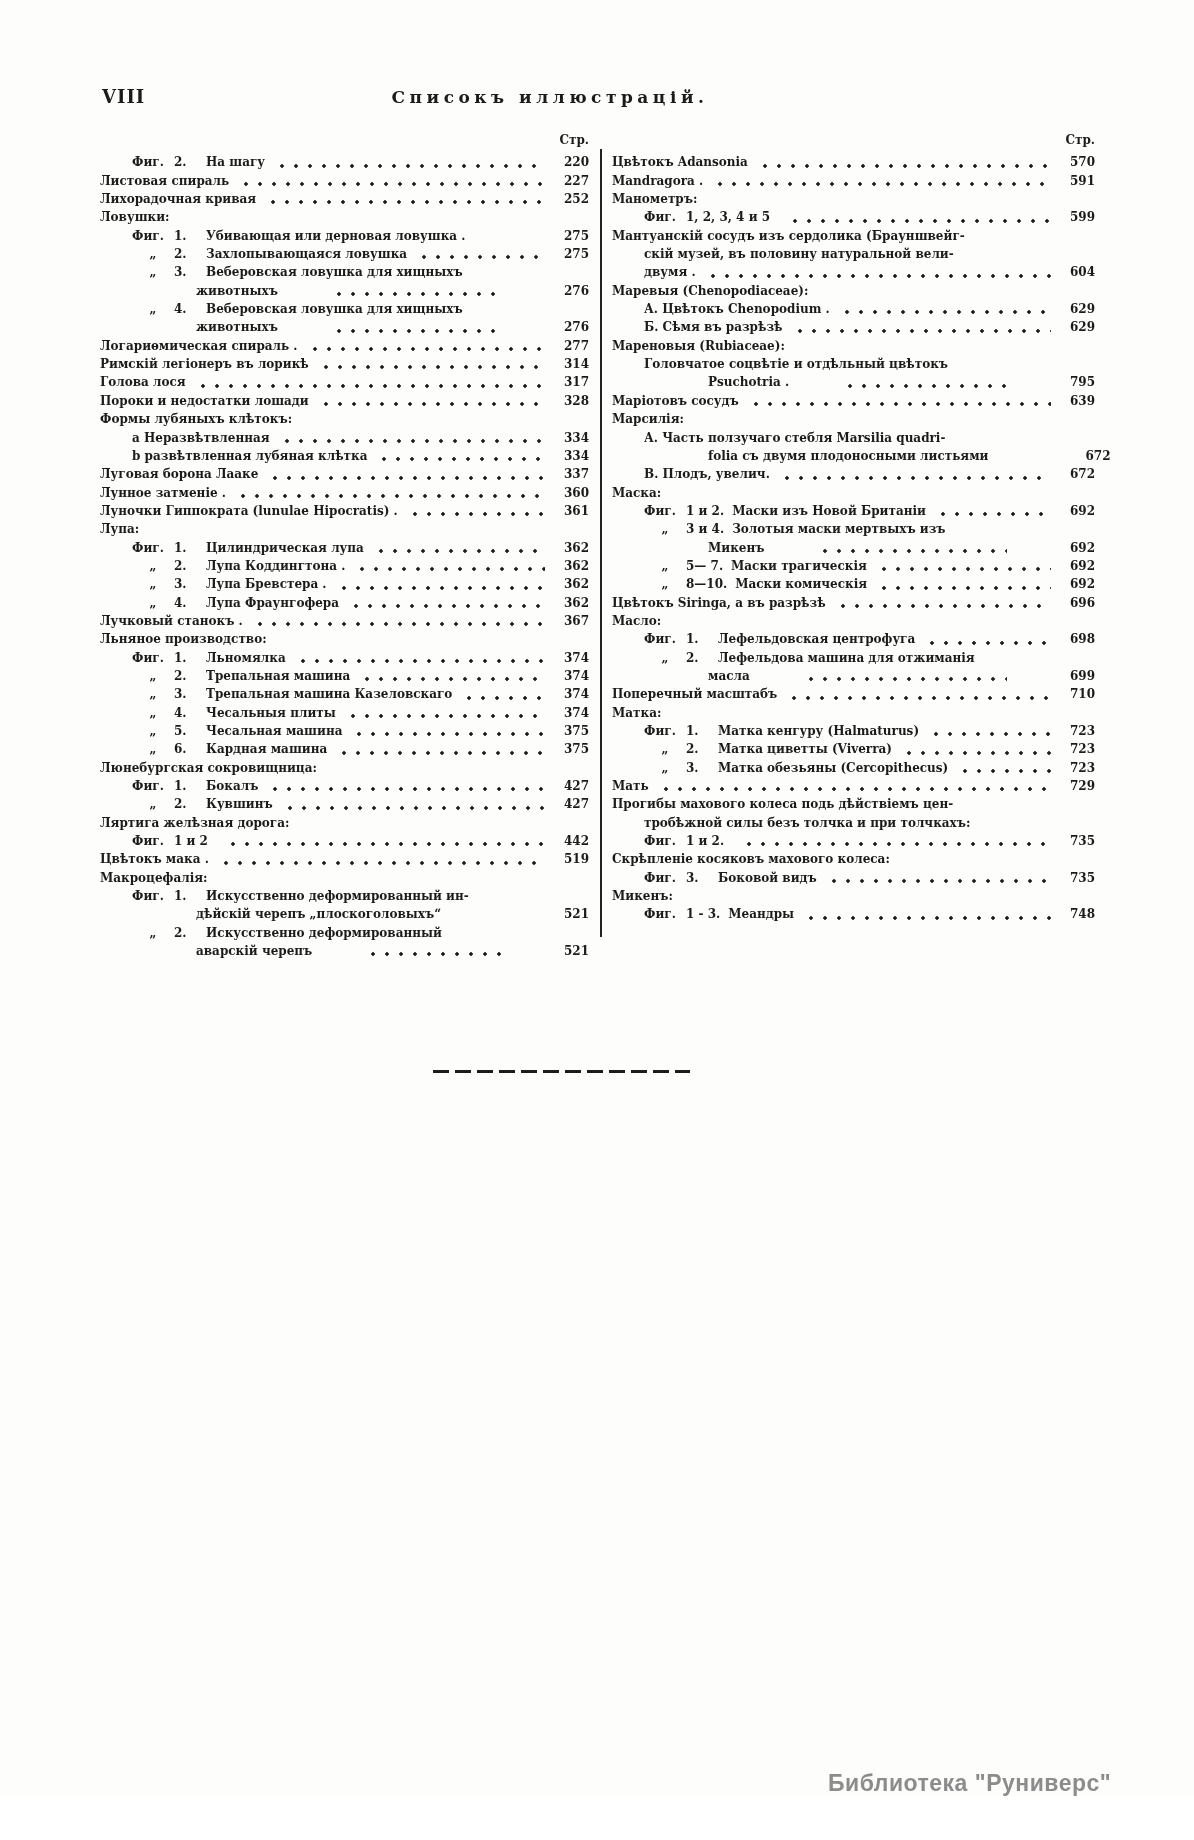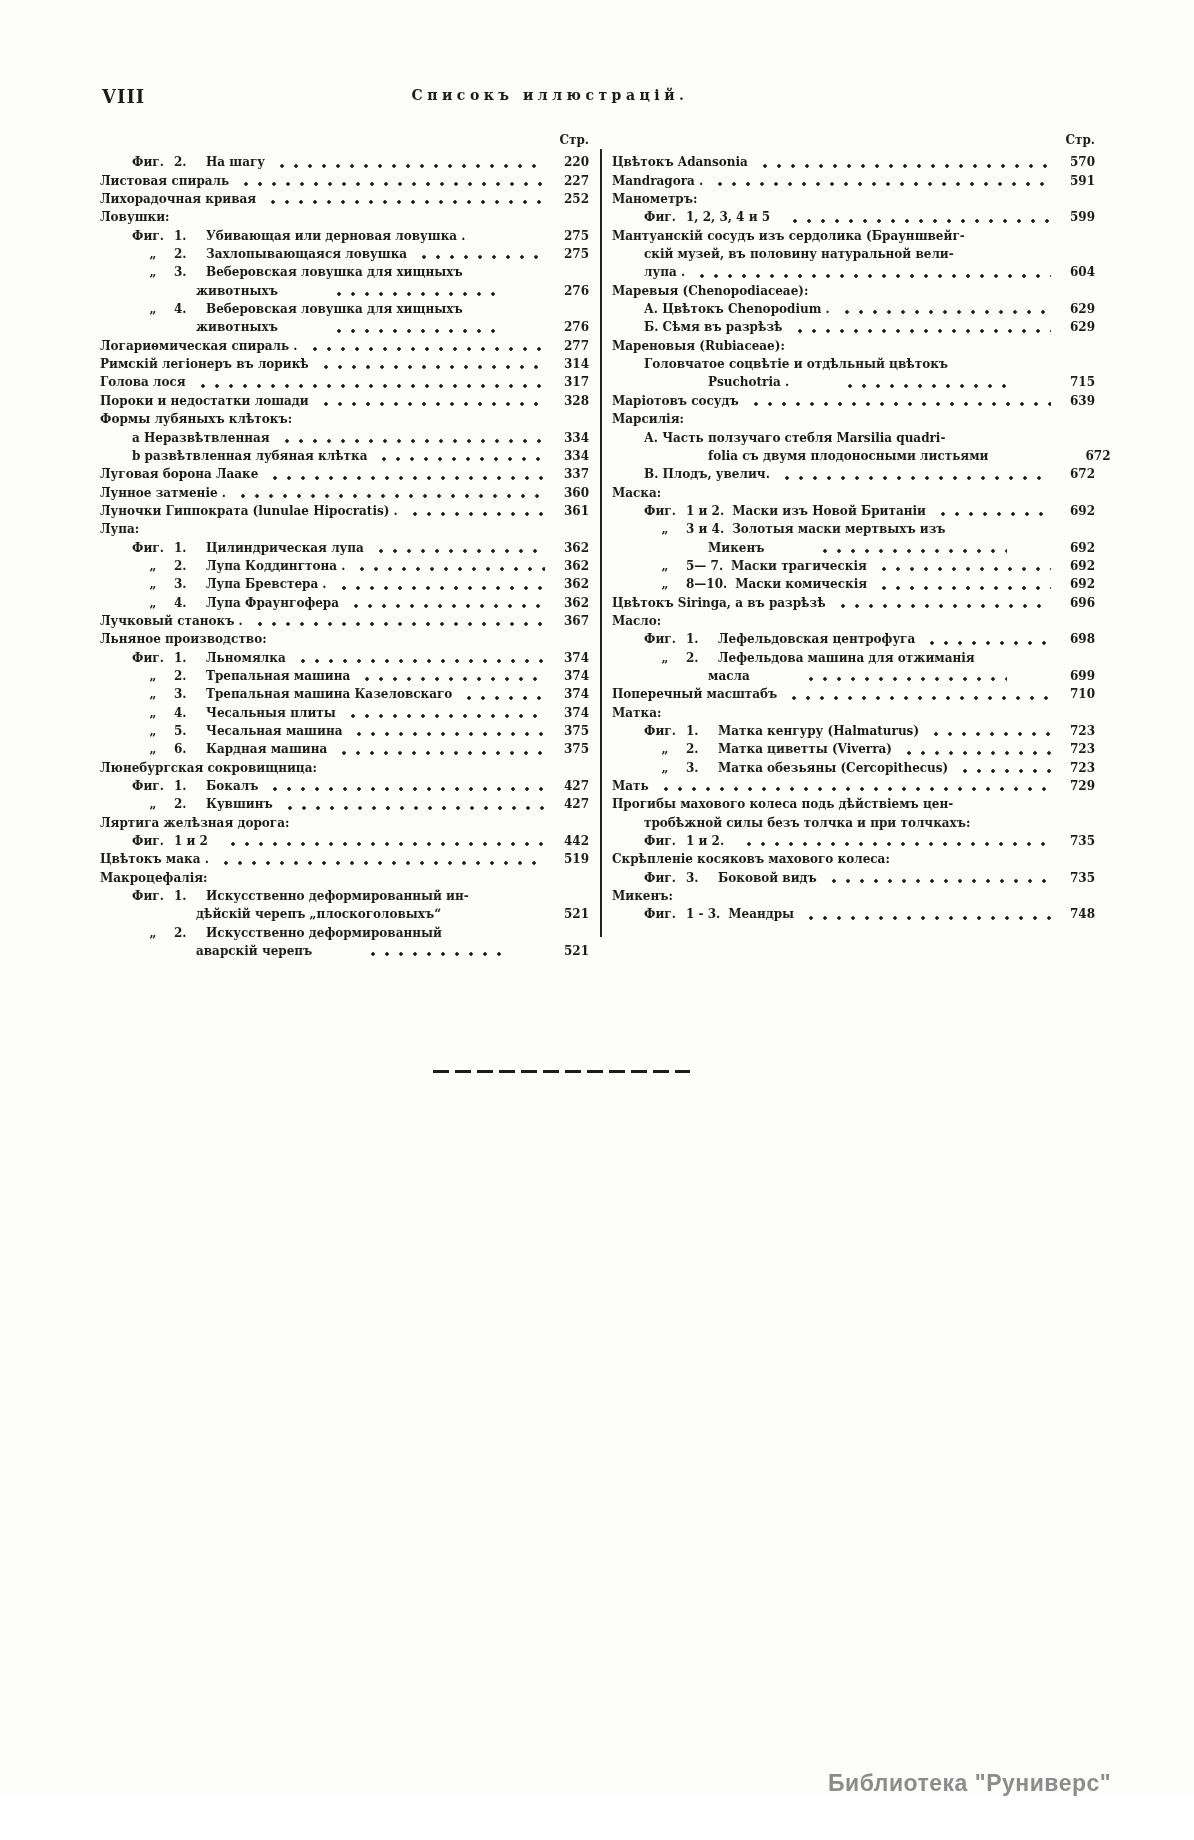--- a/index.html
+++ b/index.html
@@ -10,21 +10,21 @@
     font-family:"DejaVu Serif", serif;
     color:#1b1b1b;
     overflow:hidden;
   }
   .folio{
     position:absolute;left:102px;top:86px;
     font-size:18px;font-weight:bold;letter-spacing:1px;
   }
   .title{
     position:absolute;left:340px;top:87px;width:420px;
-    font-size:14px;font-weight:bold;letter-spacing:4.5px;
+    font-size:17px;font-weight:bold;letter-spacing:4.5px;
     text-align:center;white-space:nowrap;
   }
   .col{
     position:absolute;top:131px;
     font-size:12px;font-weight:bold;line-height:18.35px;
   }
   #col-left{left:100px;width:489px;}
   #col-right{left:612px;width:483px;}
   .str-header{text-align:right;margin-bottom:4px;}
   .line{display:flex;align-items:baseline;white-space:nowrap;}
@@ -335,21 +335,21 @@
           <span class="dots"></span>
           <span class="pg">599</span>
         </div>
         <div class="line ind0">
           <span class="txt">Мантуанскій сосудъ изъ сердолика (Брауншвейг-</span>
         </div>
         <div class="line ind1">
           <span class="txt">скій музей, въ половину натуральной вели-</span>
         </div>
         <div class="line ind1">
-          <span class="txt">лупа .</span>
+          <span class="txt">двумя .</span>
           <span class="dots"></span>
           <span class="pg">604</span>
         </div>
         <div class="line ind0">
           <span class="txt">Маревыя (Chenopodiaceae):</span>
         </div>
         <div class="line ind1">
           <span class="txt">А. Цвѣтокъ Chenopodium .</span>
           <span class="dots"></span>
           <span class="pg">629</span>
@@ -361,21 +361,21 @@
         </div>
         <div class="line ind0">
           <span class="txt">Мареновыя (Rubiaceae):</span>
         </div>
         <div class="line ind1">
           <span class="txt">Головчатое  соцвѣтіе  и  отдѣльный  цвѣтокъ</span>
         </div>
         <div class="line ind2">
           <span class="txt">Psuchotria .</span>
           <span class="dots"></span>
-          <span class="pg">715</span>
+          <span class="pg">795</span>
         </div>
         <div class="line ind0">
           <span class="txt">Маріотовъ сосудъ</span>
           <span class="dots"></span>
           <span class="pg">639</span>
         </div>
         <div class="line ind0">
           <span class="txt">Марсилія:</span>
         </div>
         <div class="line ind1">

